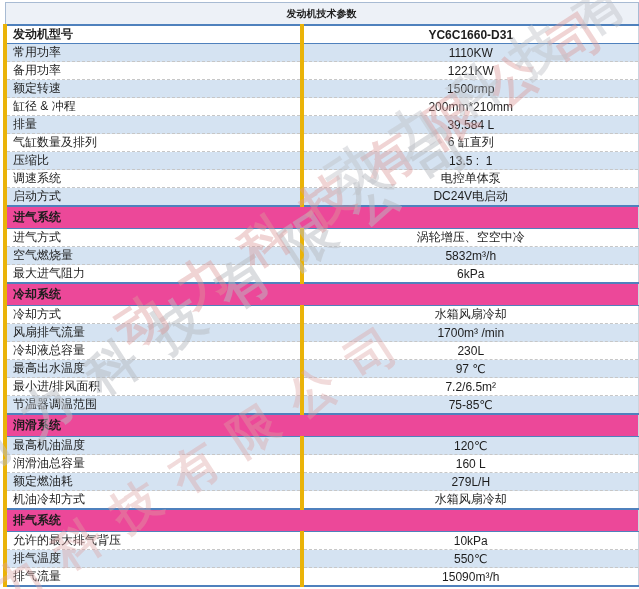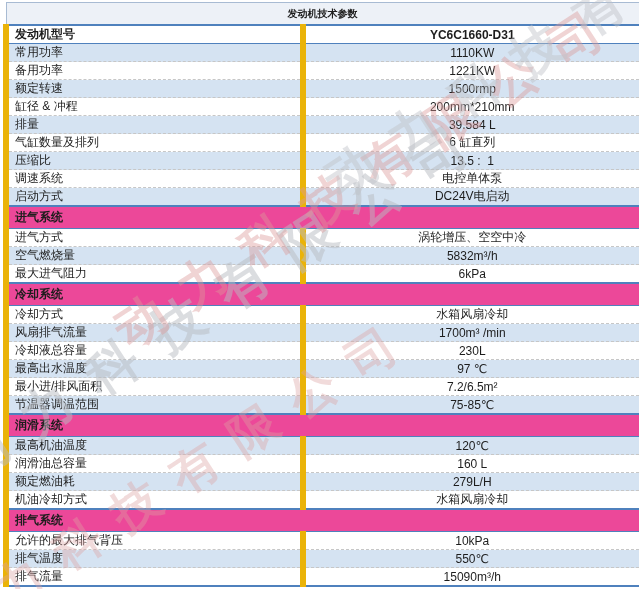--- a/index.html
+++ b/index.html
@@ -41,21 +41,21 @@
   }
   tr.data td{height:17px;}
   tr.section td{
     height:19px;font-weight:700;
     border-top:2px solid #4f81bd;border-bottom:1px solid #4f81bd;
     padding-left:6px;background:#ec4899;
   }
   td.label{padding:0 4px 0 6px;text-align:left;}
   td.value{padding:0 16px;text-align:center;white-space:pre;}
   tr.model td.label,tr.data td.label{border-right:1px dashed #c3c9d3;}
-  td{border-left:6px solid #eab308;border-right:1px solid #ccd4df;}
+  td{border-left:4px solid #eab308;border-right:1px solid #ccd4df;}
   tr.model td.label,tr.data td.label{border-right:1px dashed #c3c9d3;}
   tr.data + tr.data td{border-top:1px dashed #c7c7c7;}
   tr.shaded td{background:#d5e3f2;}
   table{border-bottom:2px solid #4f81bd;}
 </style>
 </head>
 <body>
 
 <div class="page">
 

